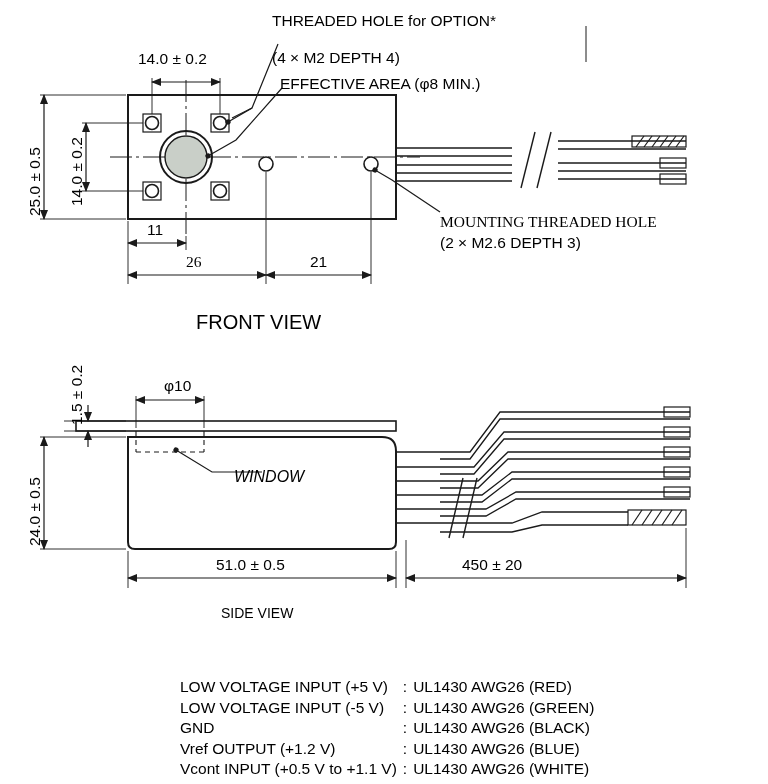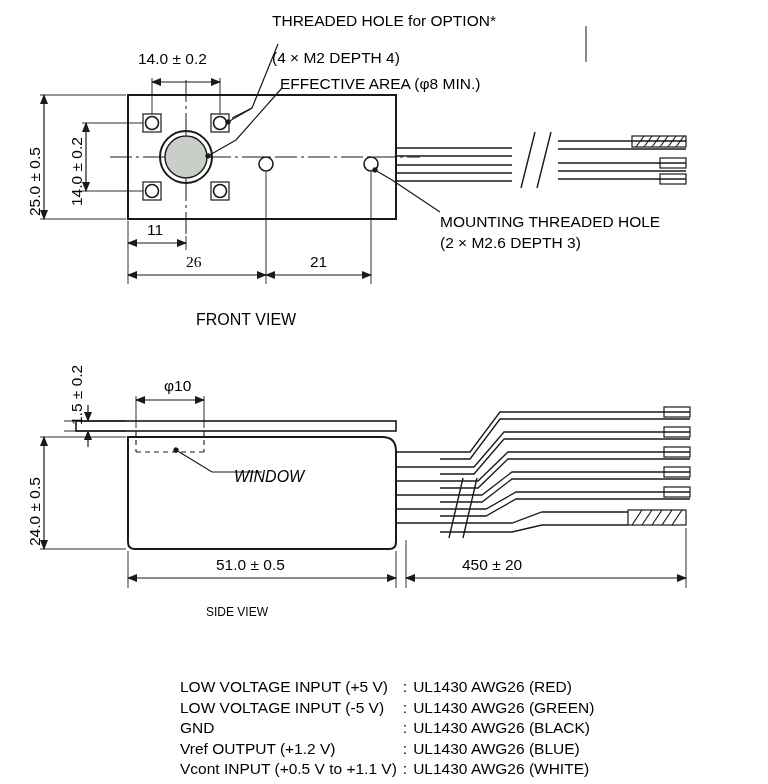--- a/index.html
+++ b/index.html
@@ -243,40 +243,40 @@
       <line x1="406" y1="540" x2="406" y2="588" stroke-width="0.9"></line>
       <line x1="686" y1="528" x2="686" y2="588" stroke-width="0.9"></line>
 
       <path d="M262 472 L212 472 L176 450" stroke-width="1.2" fill="none" marker-end="url(#dotEnd)"></path>
     </g>
   </svg>
 
   <div class="lbl" style="left:272px; top:12px;">THREADED HOLE for OPTION*</div>
   <div class="lbl" style="left:272px; top:49px;">(4 × M2 DEPTH 4)</div>
   <div class="lbl" style="left:280px; top:75px;">EFFECTIVE AREA (φ8 MIN.)</div>
-  <div class="lbl" style="left:440px; top:213px;">MOUNTING THREADED HOLE</div>
+  <div class="lbl" style="left:440px; top:213px;font-family:Liberation Serif, serif;">MOUNTING THREADED HOLE</div>
   <div class="lbl" style="left:440px; top:234px;">(2 × M2.6 DEPTH 3)</div>
 
   <div class="lbl" style="left:138px; top:50px;">14.0 ± 0.2</div>
   <div class="lbl vert" style="left:26px; top:216px;">25.0 ± 0.5</div>
   <div class="lbl vert" style="left:68px; top:206px;">14.0 ± 0.2</div>
   <div class="lbl" style="left:147px; top:221px;">11</div>
   <div class="lbl" style="left:186px; top:253px;font-family:Liberation Serif, serif;">26</div>
   <div class="lbl" style="left:310px; top:253px;">21</div>
 
-  <div class="lbl" style="left:196px; top:311px; font-size:16px;text-align:right;">FRONT VIEW</div>
+  <div class="lbl" style="left:196px; top:311px; font-size:20px;text-align:right;">FRONT VIEW</div>
 
   <div class="lbl" style="left:164px; top:377px;">φ10</div>
   <div class="lbl vert" style="left:68px; top:425px;">1.5 ± 0.2</div>
   <div class="lbl vert" style="left:26px; top:546px;">24.0 ± 0.5</div>
   <div class="lbl" style="left:234px; top:468px; font-size:16px;font-style:italic;">WINDOW</div>
   <div class="lbl" style="left:216px; top:556px;">51.0 ± 0.5</div>
   <div class="lbl" style="left:462px; top:556px;">450 ± 20</div>
 
-  <div class="lbl" style="left:206px; top:605px; font-size:12px;">SIDE VIEW</div>
+  <div class="lbl" style="left:221px; top:605px; font-size:14px;">SIDE VIEW</div>
 
   <div class="legend">
     <table>
       <tbody>
         <tr>
           <td>LOW VOLTAGE INPUT (+5 V)</td>
           <td class="c2">:</td>
           <td class="c2">UL1430 AWG26 (RED)</td>
         </tr>
         <tr>

